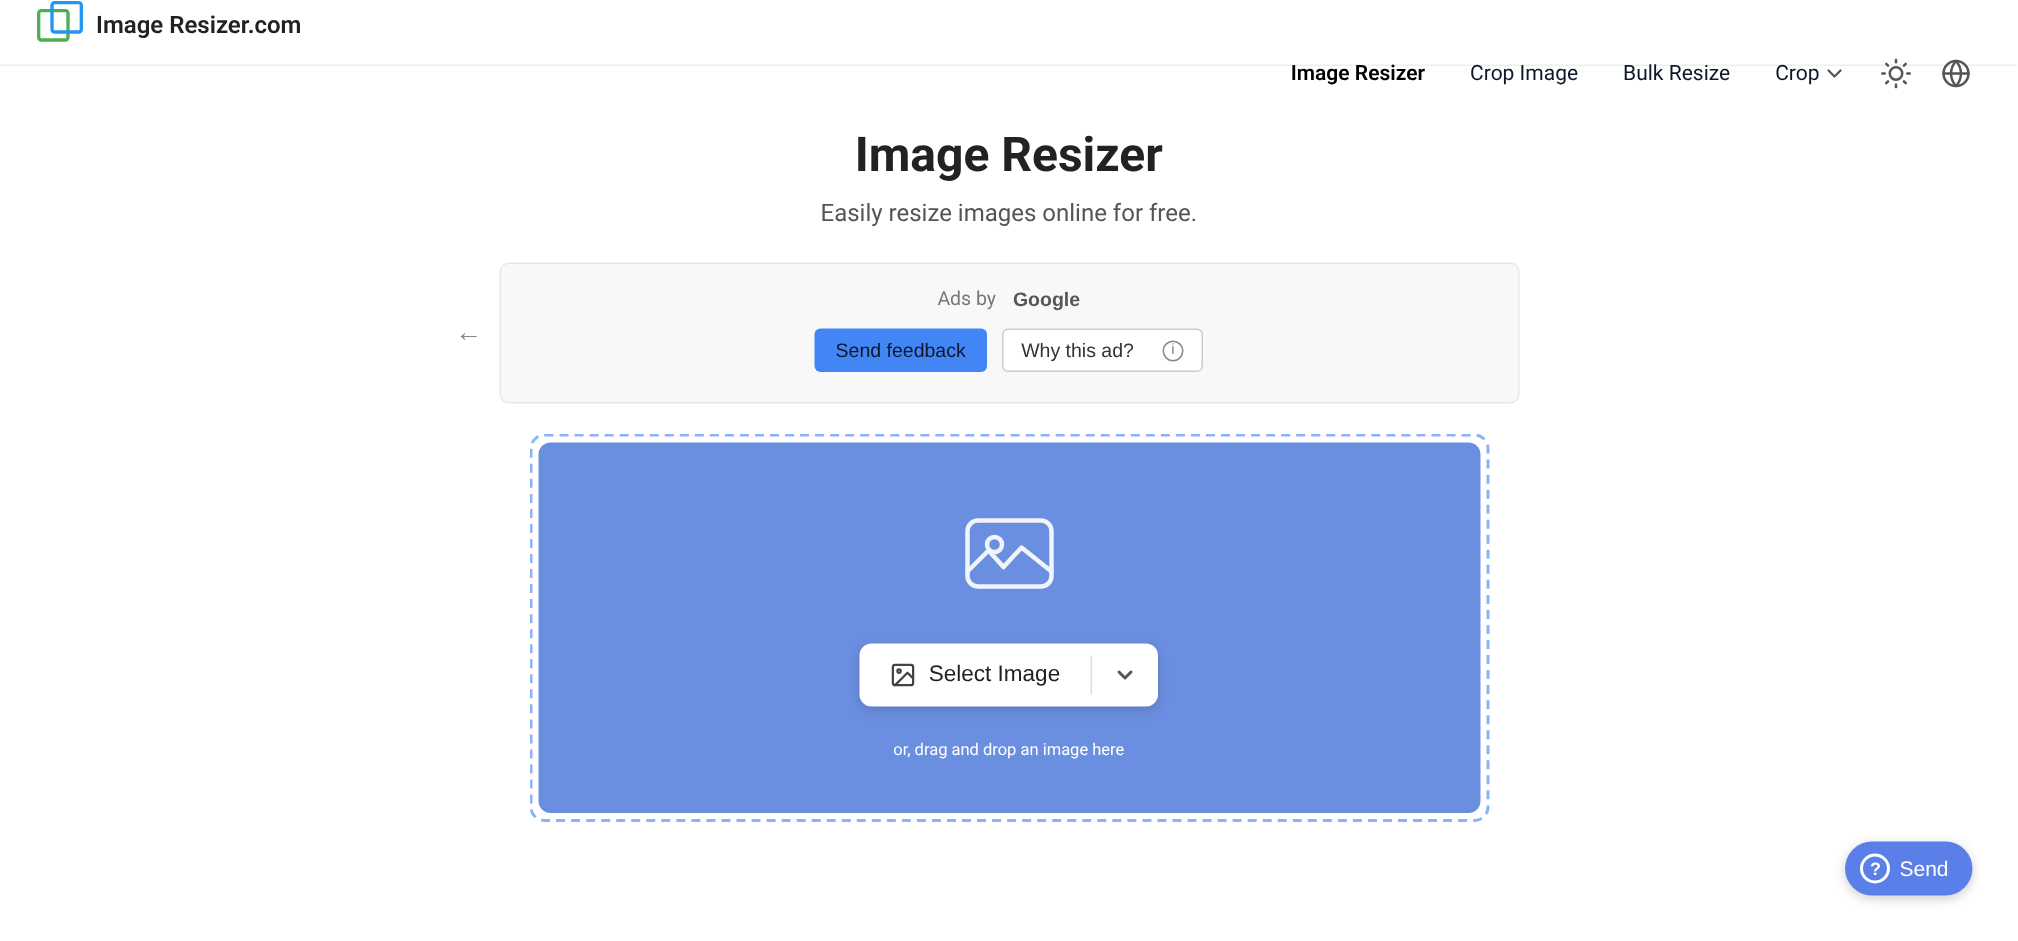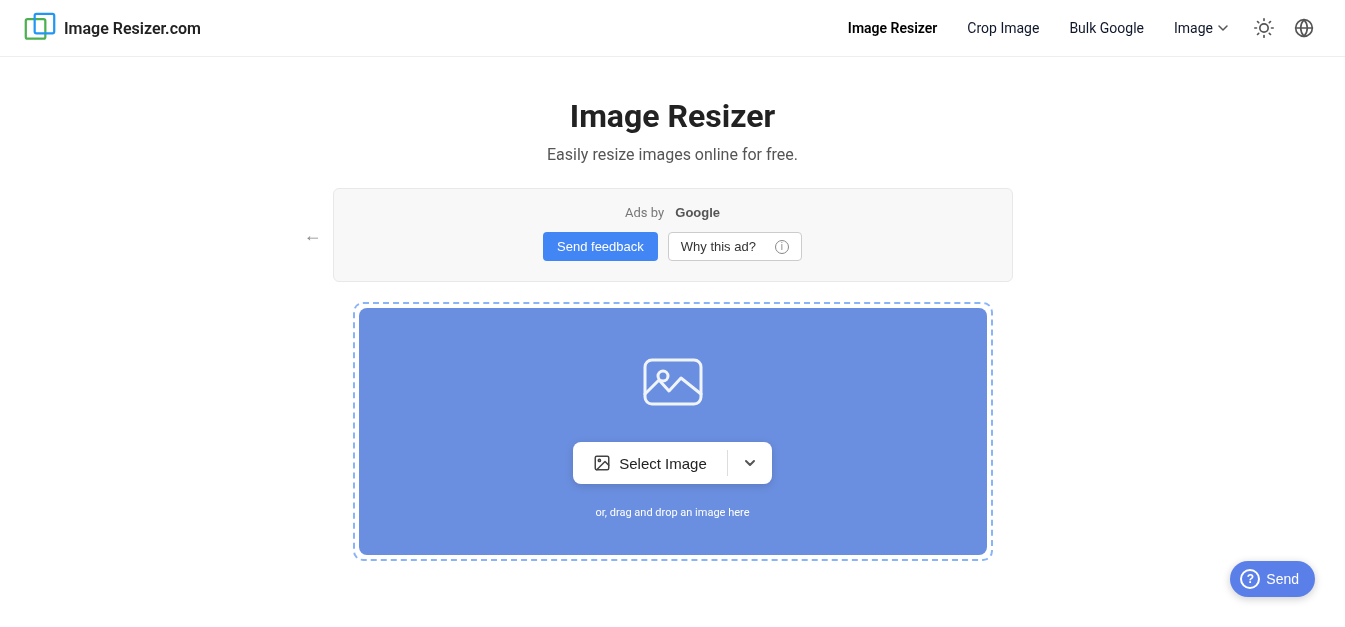--- a/index.html
+++ b/index.html
@@ -1,25 +1,26 @@
 <!DOCTYPE html>
 <html><head>
   <meta charset="utf-8">
   <style>
     * { box-sizing: border-box; margin: 0; padding: 0; }
     body { font-family: -apple-system, BlinkMacSystemFont, 'Segoe UI', Roboto, sans-serif; background: #fff; color: #222; }
 
     
     .navbar {
       display: flex;
-      align-items: center;
+      align-items: flex-end;
       padding: 0 24px;
-      height: 57px;
+      height: 44px;
       border-bottom: 1px solid #eee;
       position: relative;
+      flex-direction: column;
     }
     .nav-logo {
       display: flex;
       align-items: center;
       gap: 8px;
       font-size: 16px;
       font-weight: 600;
       color: #222;
       text-decoration: none;
       margin-right: auto;
@@ -114,21 +115,21 @@
       font-weight: 700;
       color: #555;
     }
     .ads-actions {
       display: flex;
       gap: 10px;
       align-items: center;
     }
     .btn-send-feedback {
       background: #4285f4;
-      color: #ffffff;
+      color: #0f172a;
       border: none;
       border-radius: 4px;
       padding: 7px 14px;
       font-size: 13px;
       cursor: pointer;
     }
     .btn-why-this-ad {
       background: #fff;
       border: 1px solid #ccc;
       border-radius: 4px;
@@ -180,21 +181,20 @@
     }
     .select-image-btn-wrap {
       display: flex;
       border-radius: 8px;
       overflow: hidden;
       background: #fff;
       box-shadow: 0 2px 8px rgba(0,0,0,0.15);
     }
     .select-image-main {
       display: flex;
-      align-items: center;
       gap: 8px;
       padding: 12px 20px;
       font-size: 15px;
       font-weight: 500;
       color: #222;
       cursor: pointer;
       border: none;
       background: transparent;
     }
     .select-image-divider {
@@ -261,24 +261,24 @@
   </a>
 
   <div class="nav-links">
     <a class="nav-link active">
       <span>Image Resizer</span>
     </a>
     <a class="nav-link">
       <span>Crop Image</span>
     </a>
     <a class="nav-link">
-      <span>Bulk Google</span>
+      <span>Bulk Resize</span>
     </a>
     <a class="nav-link nav-link-with-chevron">
-      <span>Image</span>
+      <span>Crop</span>
       <svg width="12" height="12" viewBox="0 0 12 12" fill="none">
         <path d="M2 4l4 4 4-4" stroke="#555" stroke-width="1.5" stroke-linecap="round" stroke-linejoin="round"></path>
       </svg>
     </a>
 
     <div class="nav-icon-btn">
       <svg width="20" height="20" viewBox="0 0 24 24" fill="none" stroke="#555" stroke-width="2" stroke-linecap="round" stroke-linejoin="round">
         <circle cx="12" cy="12" r="5"></circle>
         <line x1="12" y1="1" x2="12" y2="3"></line>
         <line x1="12" y1="21" x2="12" y2="23"></line>

